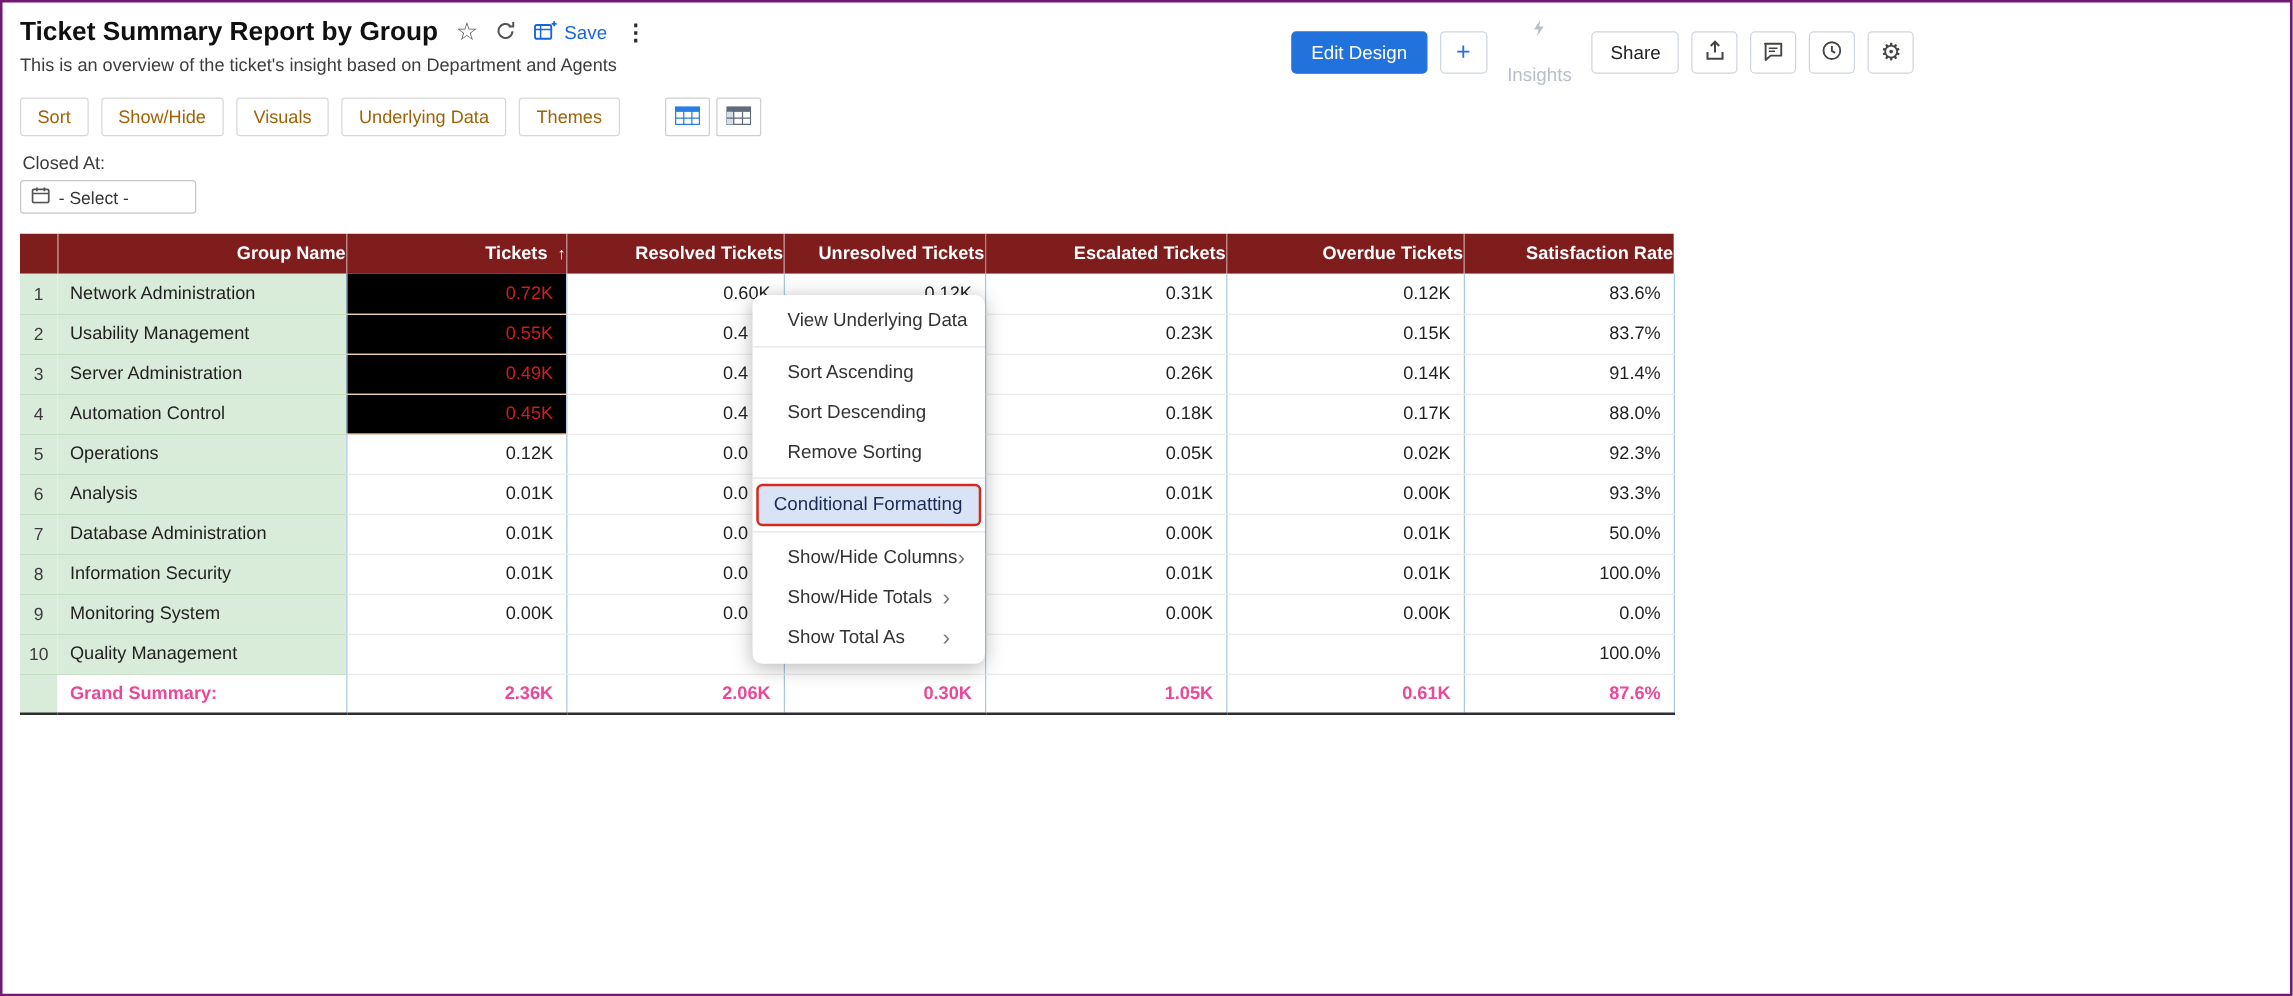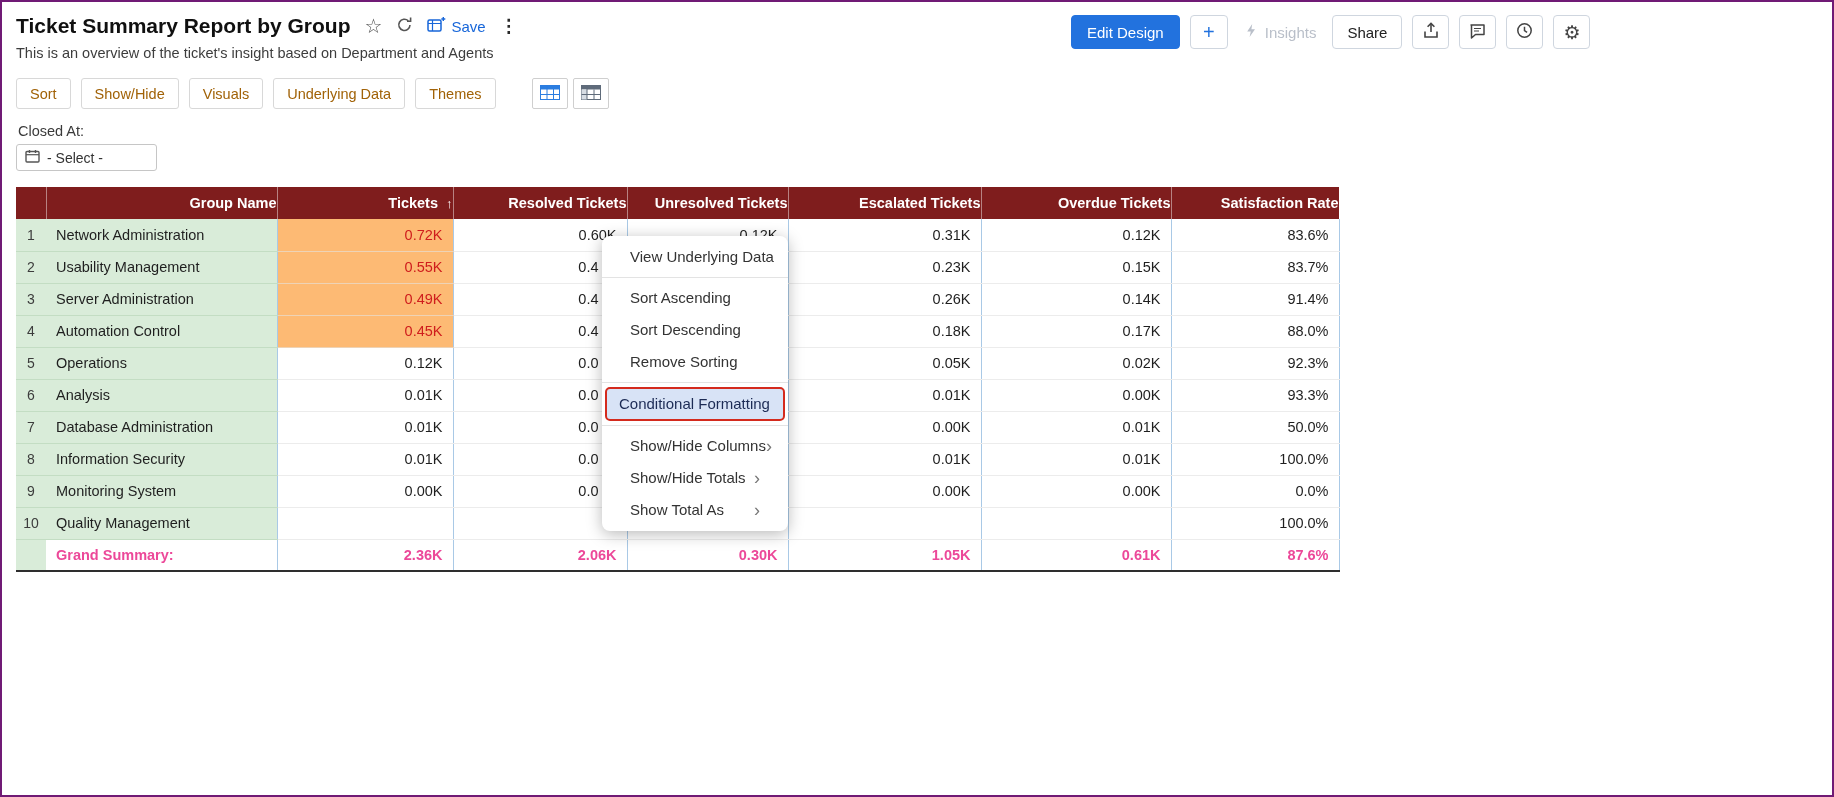--- a/index.html
+++ b/index.html
@@ -14,24 +14,24 @@
   
   .header-left { position: absolute; left: 14px; top: 12px; }
   .title-row { display: flex; align-items: center; gap: 14px; }
   .page-title { margin: 0; font-size: 21px; font-weight: 700; color: #101010; }
   .plain { background: none; border: none; padding: 0; display: flex; align-items: center; }
   .star-glyph { font-size: 20px; color: #555; line-height: 1; }
   .save-btn { display: flex; align-items: center; gap: 5px; color: #1766d9; font-size: 15px; }
   .dots-glyph { font-size: 18px; color: #2a2a2a; font-weight: 700; line-height: 1; }
   .subtitle { margin-top: 7px; font-size: 14.5px; color: #3d3d3d; }
 
-  .actions { position: absolute; left: 1069px; top: 13px; display: flex; align-items: center; gap: 10px; }
+  .actions { position: absolute; left: 1031px; top: 13px; display: flex; align-items: center; gap: 10px; }
   .btn-primary { height: 34px; padding: 0 15px; background: #2272de; color: #fff; border: 1px solid #2272de; border-radius: 4px; font-size: 15px; }
   .btn-plus { width: 38px; height: 34px; background: #fff; border: 1px solid #cfd6df; border-radius: 4px; color: #2272de; font-size: 20px; line-height: 1; }
-  .insights { display: flex; align-items: center; gap: 6px; color: #b9bfc9; font-size: 15px; background: none; border: none; padding: 0 6px; }
+  .insights { display: flex; align-items: center; gap: 18px; color: #b9bfc9; font-size: 15px; background: none; border: none; padding: 0 6px; flex-direction: column; }
   .btn-ghost { height: 34px; padding: 0 14px; background: #fff; border: 1px solid #cfd6df; border-radius: 4px; font-size: 15px; color: #222; }
   .btn-icon { width: 37px; height: 34px; background: #fff; border: 1px solid #cfd6df; border-radius: 4px; display: flex; align-items: center; justify-content: center; color: #444; }
   .gear-glyph { font-size: 19px; color: #444; line-height: 1; }
 
   
   .toolbar { position: absolute; left: 14px; top: 76px; display: flex; align-items: center; gap: 10px; }
   .tb-btn { height: 31px; padding: 0 13px; background: #fff; border: 1px solid #d8d8d8; border-radius: 3px; font-size: 14.5px; color: #a16207; }
   .view-toggle { display: flex; margin-left: 26px; gap: 5px; }
   .vt-btn { width: 36px; height: 31px; background: #fff; border: 1px solid #cfcfcf; border-radius: 2px; display: flex; align-items: center; justify-content: center; }
 
@@ -42,21 +42,21 @@
 
   
   .report-table { position: absolute; left: 14px; top: 185px; border-collapse: collapse; table-layout: fixed; }
   .report-table th { background: #7f1d1d; color: #fff; font-size: 14.5px; font-weight: 700; height: 32px;
     border-right: 1px solid rgba(255,255,255,.45); padding: 0; text-align: right; }
   .sort-arrow { margin-left: 8px; font-size: 13px; font-weight: 400; }
   .report-table td { height: 32px; font-size: 14.5px; padding: 0; }
   td.num { background: #d9ecd9; text-align: center; color: #3c3c3c; font-size: 14px; border-bottom: 1px solid #c3ddc3; }
   td.group { background: #d9ecd9; padding-left: 10px; color: #1f1f1f; border-bottom: 1px solid #c3ddc3; border-right: 1px solid #a9c9e6; }
   td.val { background: #fff; text-align: right; padding-right: 10px; color: #1f1f1f; border-right: 1px solid #a9c9e6; border-bottom: 1px solid #ececec; }
-  td.val.hl { background: #fdba74; color: #cf1d1d; border-bottom: 1px solid #eed3b6; }
+  td.val.hl { background: #000000; color: #cf1d1d; border-bottom: 1px solid #eed3b6; }
   td.val.part { padding-right: 28px; }
   tr.summary td { border-top: 1px solid #a9c9e6; border-bottom: 2px solid #2e2e2e; font-weight: 700; color: #ec4899; }
   tr.summary td.num { background: #d9ecd9; }
   tr.summary td.sum-label { background: #fff; text-align: left; padding-left: 10px; border-right: 1px solid #a9c9e6; }
 
   
   .context-menu { position: absolute; left: 600px; top: 234px; width: 186px; background: #fff; border-radius: 8px;
     box-shadow: 0 3px 16px rgba(0,0,0,.28); padding: 5px 0; z-index: 9; }
   .mi { height: 32px; line-height: 32px; padding: 0 28px; font-size: 15px; color: #333; cursor: pointer; white-space: nowrap; }
   .mi.has-sub { display: flex; justify-content: space-between; align-items: center; }

